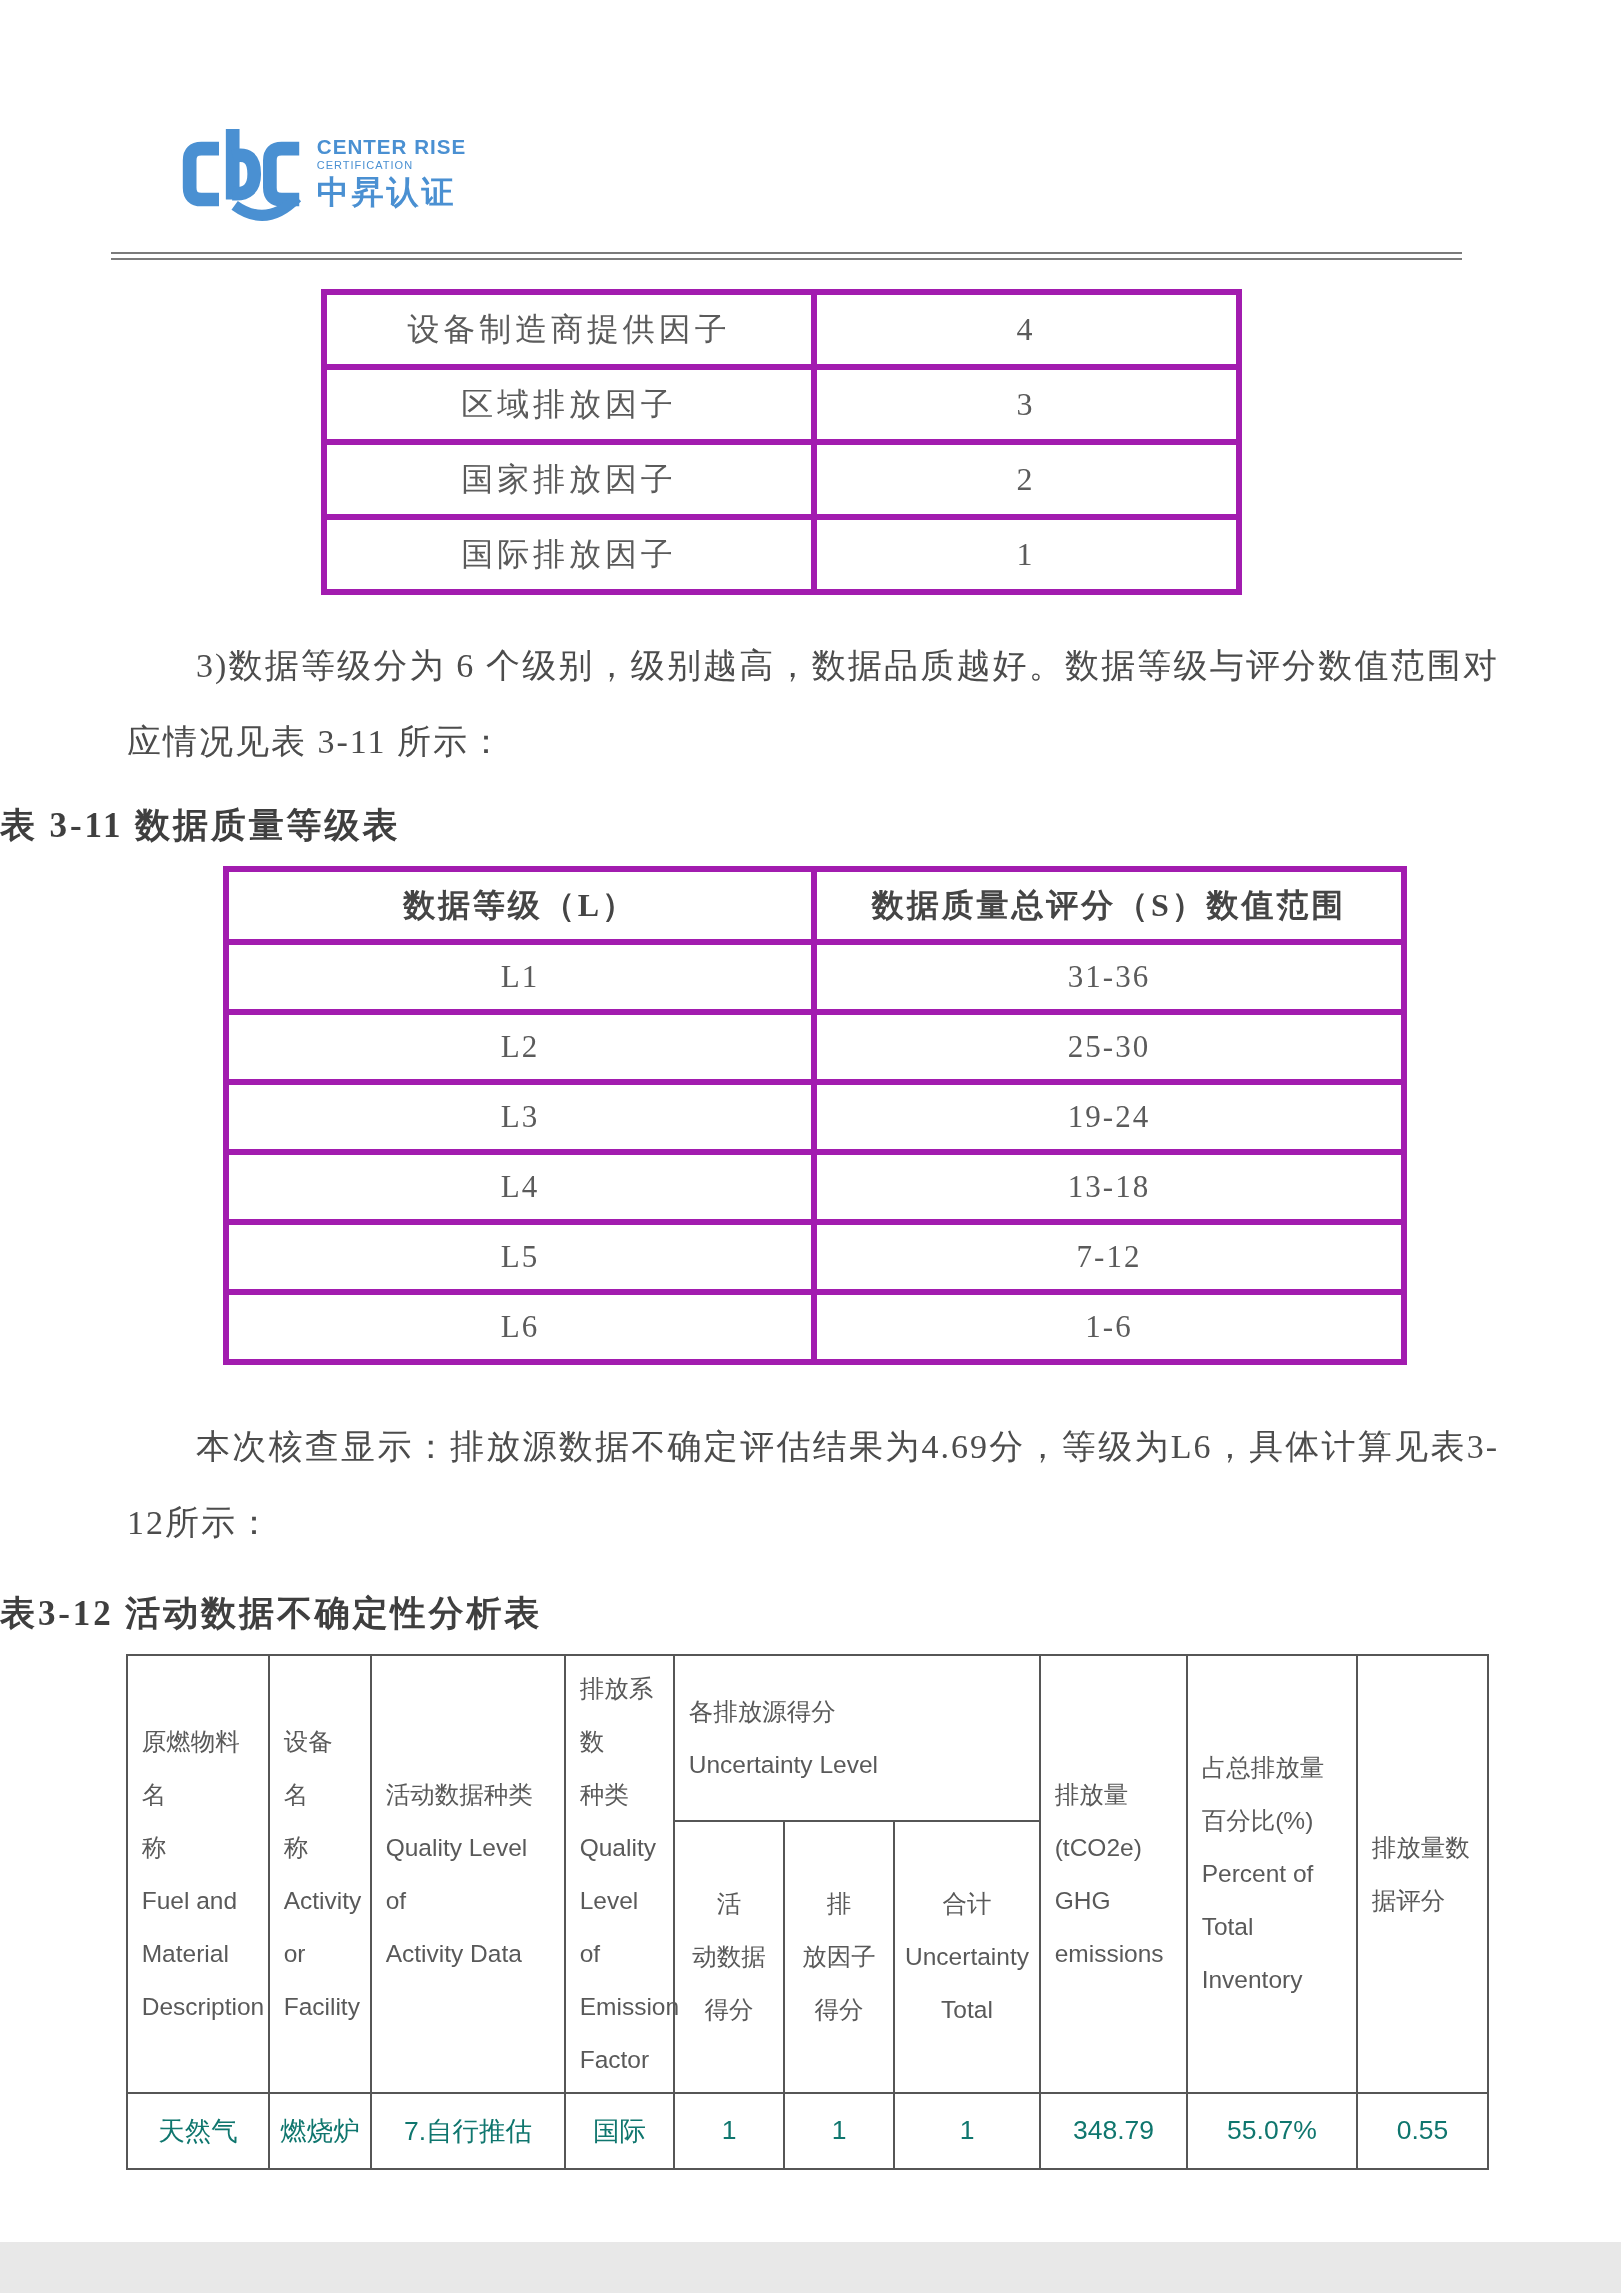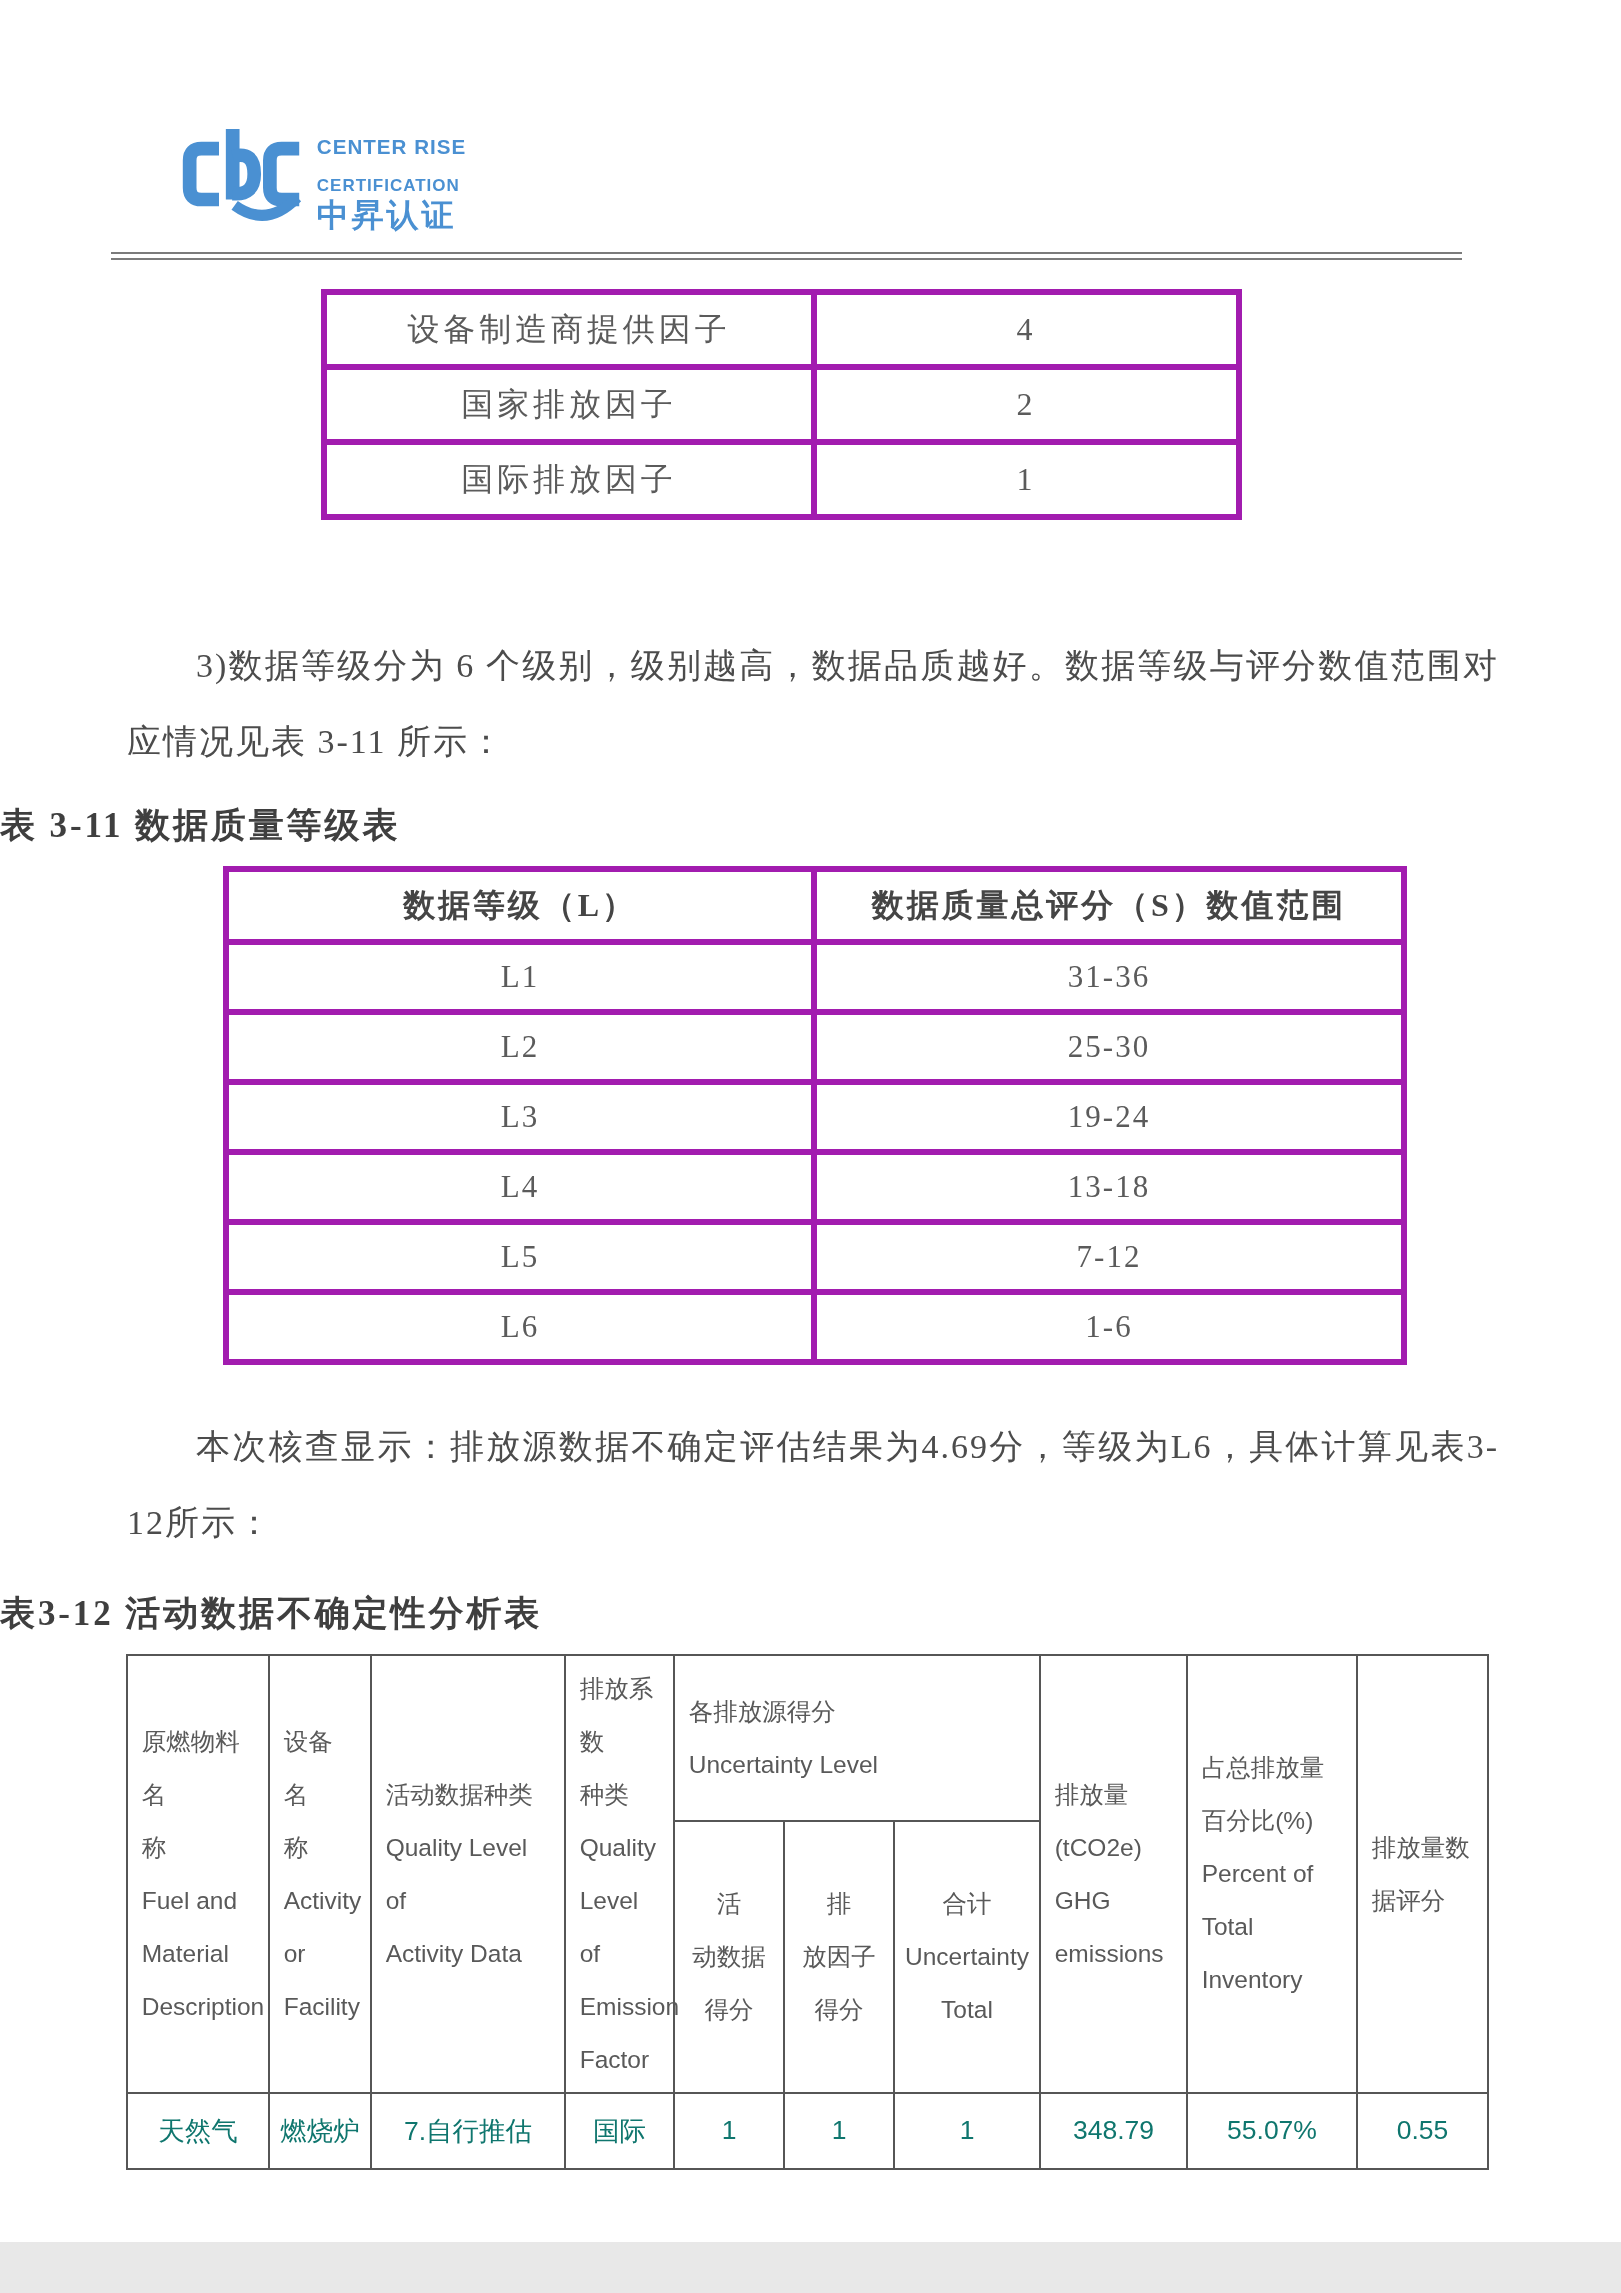--- a/index.html
+++ b/index.html
@@ -11,21 +11,21 @@
     font-family:"Liberation Serif","DejaVu Serif",serif;
     color:#4c4c4c;
     overflow:hidden;
   }
 
   
   .logo{position:absolute;left:174px;top:123px;display:flex;align-items:flex-start;}
   .logo-mark{width:135px;height:106px;}
   .logo-text{margin-left:7.8px;display:flex;flex-direction:column;line-height:1;}
   .logo-line1{font-family:"Liberation Sans",sans-serif;font-weight:bold;font-size:20.6px;letter-spacing:1px;margin-top:13.7px;}
-  .logo-line2{font-family:"Liberation Sans",sans-serif;font-weight:bold;font-size:17px;letter-spacing:1px;margin-top:20px;}
+  .logo-line2{font-family:"Liberation Sans",sans-serif;font-weight:normal;font-size:11px;letter-spacing:1px;margin-top:3px;}
   .logo-line3{font-family:"Liberation Sans",sans-serif;font-weight:bold;font-size:32px;letter-spacing:2.9px;margin-top:4.9px;}
 
   
   .double-rule{
     position:absolute;left:111px;top:252px;width:1351px;height:3.9px;
     border-top:2.9px solid #7b7b7b;border-bottom:2.9px solid #7b7b7b;
   }
 
   
   table{border-collapse:collapse;}
@@ -90,20 +90,24 @@
 
   <table class="doc-table t-factor">
     <colgroup>
         <col style="width:490px">
         <col style="width:425px">
       </colgroup>
     <tbody>
       <tr>
         <td>设备制造商提供因子</td>
         <td>4</td>
+      </tr>
+      <tr>
+        <td>区域排放因子</td>
+        <td>3</td>
       </tr>
       <tr>
         <td>国家排放因子</td>
         <td>2</td>
       </tr>
       <tr>
         <td>国际排放因子</td>
         <td>1</td>
       </tr>
     </tbody>

